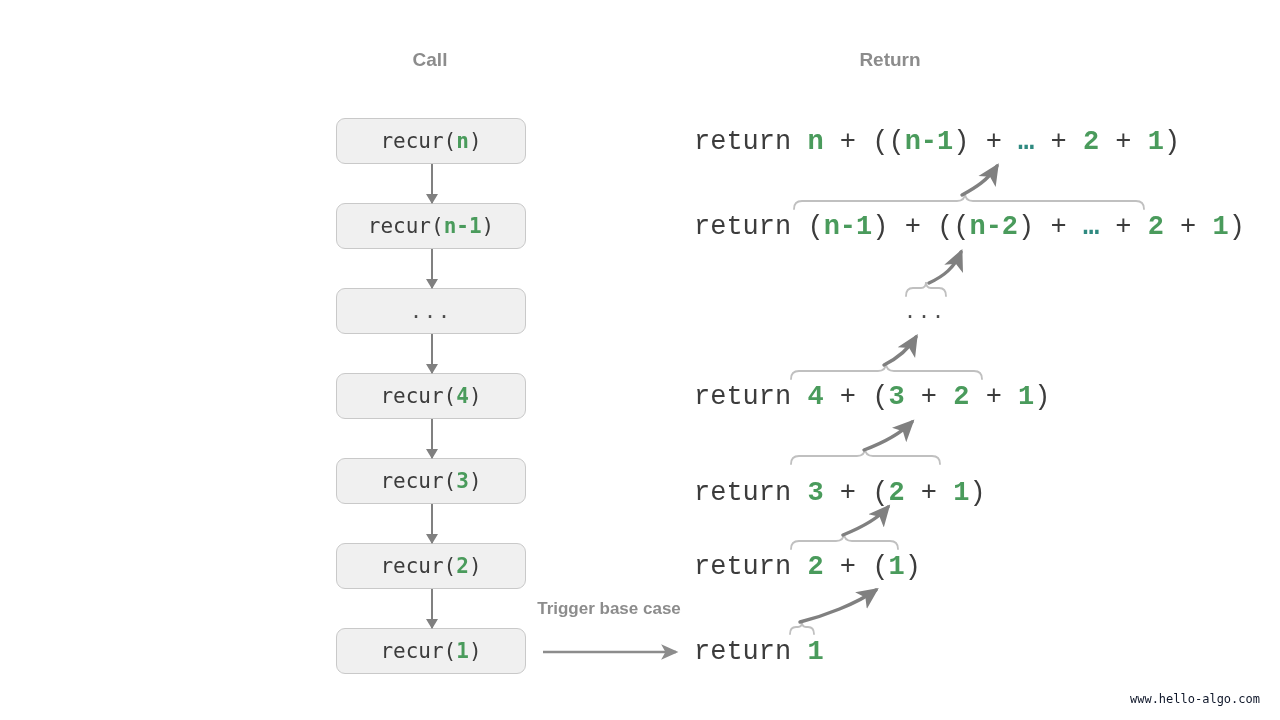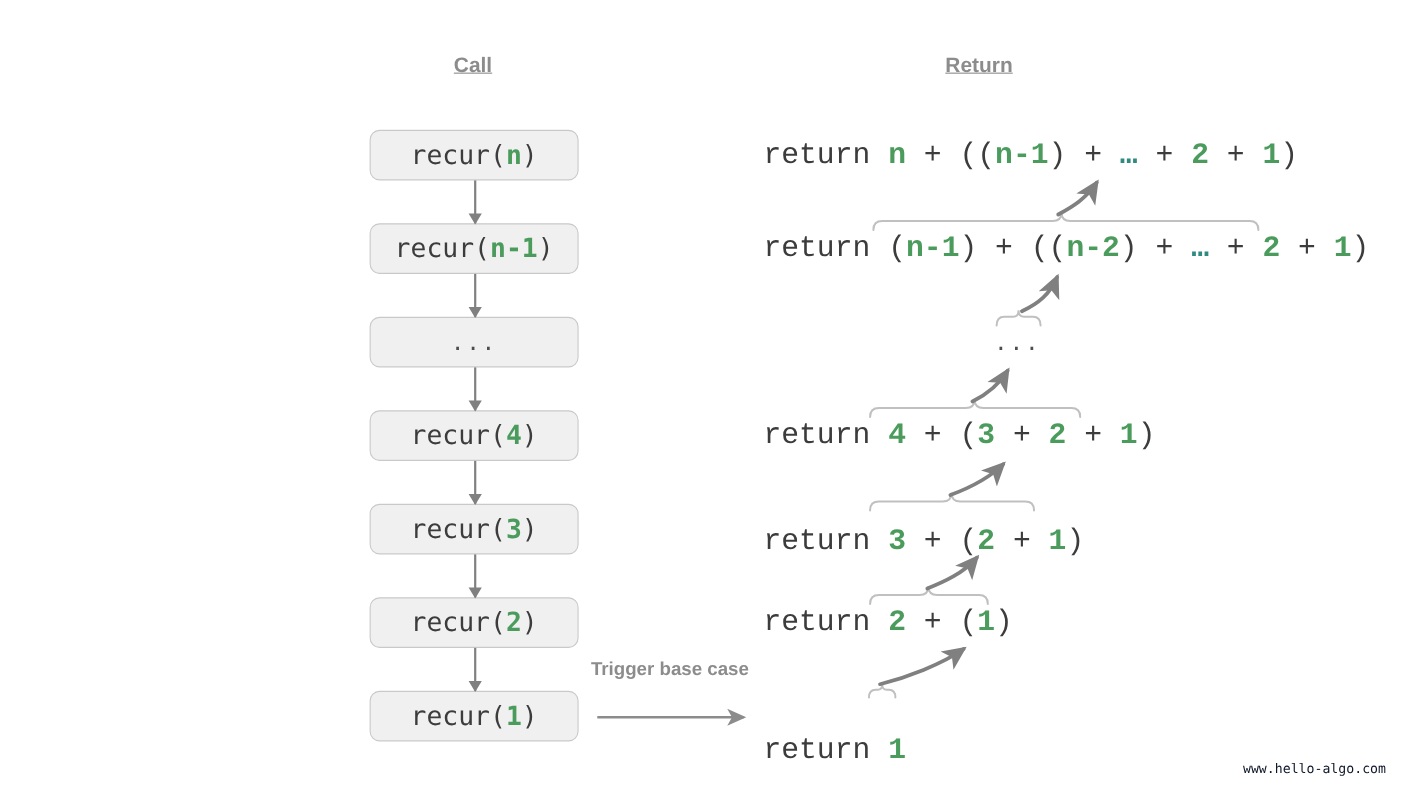--- a/index.html
+++ b/index.html
@@ -23,40 +23,39 @@
   
   .col-heading {
     position: absolute;
     font-family: "Liberation Sans", sans-serif;
     font-size: 19px;
     font-weight: bold;
     color: #8c8c8c;
     text-align: center;
     white-space: nowrap;
     transform: translateX(-50%);
-    text-decoration: underline;
   }
   #heading-call  { left: 430px; top: 49px; }
   #heading-return{ left: 890px; top: 49px; }
 
   
   .call-box {
     position: absolute;
     width: 190px;
     height: 46px;
     left: 336px;
     box-sizing: border-box;
     background: #f0f0f0;
     border: 1.6px solid #c9c9c9;
     border-radius: 9px;
     display: flex;
     align-items: center;
     justify-content: center;
     font-family: "DejaVu Sans Mono", monospace;
-    font-size: 24px;
+    font-size: 21px;
     color: #3c3c3c;
     letter-spacing: 0px;
     white-space: nowrap;
   }
   .call-box .arg { color: #4a9b5c; font-weight: bold; }
   .call-box.ellipsis-box { font-size: 20px; color: #4d4d4d; letter-spacing: 2px; }
 
   
   .v-arrow {
     position: absolute;
@@ -191,21 +190,21 @@
       <div class="v-arrow" style="top: 504px;"></div>
       <div class="v-arrow" style="top: 589px;"></div>
     </div>
 
   <div id="return-lines">
       <div class="ret-line" style="top: 129px;"><span class="kw">return </span><span><span class="num">n</span><span> </span><span class="op">+</span><span> </span><span class="paren">(</span><span class="paren">(</span><span class="num">n-1</span><span class="paren">)</span><span> </span><span class="op">+</span><span> </span><span class="dots">…</span><span> </span><span class="op">+</span><span> </span><span class="num">2</span><span> </span><span class="op">+</span><span> </span><span class="num">1</span><span class="paren">)</span></span></div>
       <div class="ret-line" style="top: 214px;"><span class="kw">return </span><span><span class="paren">(</span><span class="num">n-1</span><span class="paren">)</span><span> </span><span class="op">+</span><span> </span><span class="paren">(</span><span class="paren">(</span><span class="num">n-2</span><span class="paren">)</span><span> </span><span class="op">+</span><span> </span><span class="dots">…</span><span> </span><span class="op">+</span><span> </span><span class="num">2</span><span> </span><span class="op">+</span><span> </span><span class="num">1</span><span class="paren">)</span></span></div>
       <div class="ret-line" style="top: 384px;"><span class="kw">return </span><span><span class="num">4</span><span> </span><span class="op">+</span><span> </span><span class="paren">(</span><span class="num">3</span><span> </span><span class="op">+</span><span> </span><span class="num">2</span><span> </span><span class="op">+</span><span> </span><span class="num">1</span><span class="paren">)</span></span></div>
       <div class="ret-line" style="top: 480px;"><span class="kw">return </span><span><span class="num">3</span><span> </span><span class="op">+</span><span> </span><span class="paren">(</span><span class="num">2</span><span> </span><span class="op">+</span><span> </span><span class="num">1</span><span class="paren">)</span></span></div>
       <div class="ret-line" style="top: 554px;"><span class="kw">return </span><span><span class="num">2</span><span> </span><span class="op">+</span><span> </span><span class="paren">(</span><span class="num">1</span><span class="paren">)</span></span></div>
-      <div class="ret-line" style="top: 670px;"><span class="kw">return </span><span><span class="num">1</span></span></div>
+      <div class="ret-line" style="top: 639px;"><span class="kw">return </span><span><span class="num">1</span></span></div>
     </div>
 
   <div id="ret-middle-dots">...</div>
 
   <div id="trigger-label">Trigger base case</div>
 
   <div id="watermark">www.hello-algo.com</div>
 
   <svg id="overlay" viewBox="0 0 1280 720">
     <defs>

